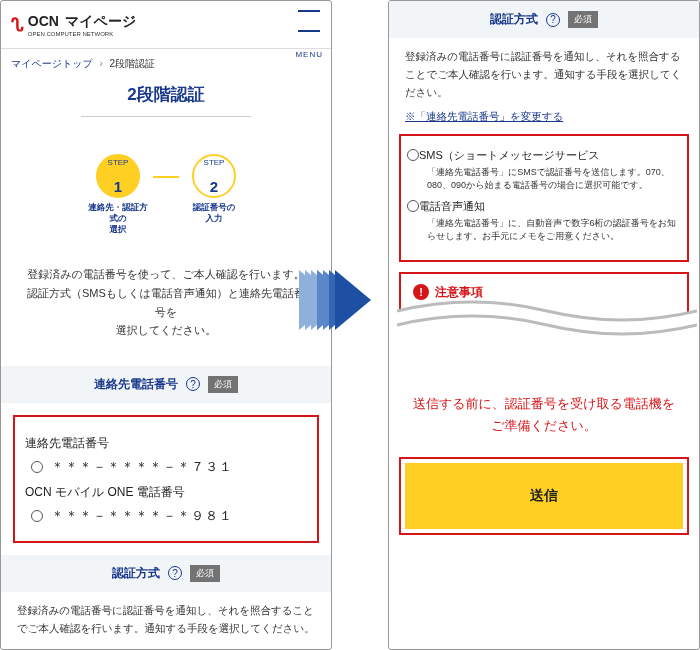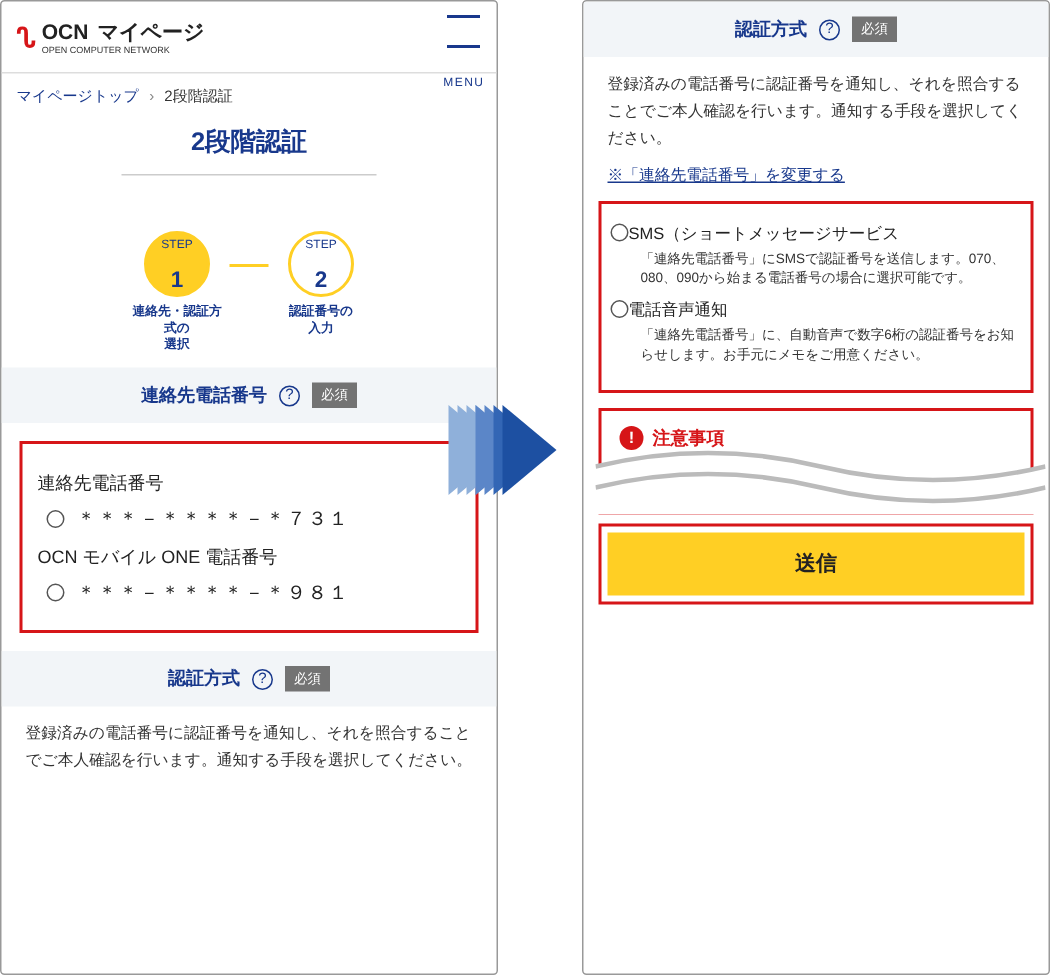--- a/index.html
+++ b/index.html
@@ -54,21 +54,21 @@
   .opt .d { font-size:9px; color:#333; line-height:1.5; margin:3px 0 6px 20px;}
   
   .warnbox{ border:2px solid #d61518; margin:8px 10px 0; padding:10px 12px 40px; position:relative;}
   .warn-h{ display:flex; align-items:center; gap:6px; color:#d61518; font-size:12px; font-weight:bold;}
   .warn-ic{ width:16px; height:16px; border-radius:50%; background:#d61518; color:#fff; font-size:11px; display:flex; justify-content:center; align-items:center;}
   .warn-cut{ position:absolute; left:-4px; right:-4px; bottom:-2px; height:50px; pointer-events:none;}
   
   .presend{ color:#d61518; font-size:13px; text-align:center; line-height:1.7; padding:50px 18px 14px; font-weight:500;}
   
   .submitwrap{ border:2px solid #d61518; margin:6px 10px 0; padding:4px;}
-  .submit{ background:#ffcf24; text-align:center; padding:12px 0; font-size:14px; font-weight:bold; color:#222;}
+  .submit{ background:#ffcf24; text-align:center; padding:24px 0; font-size:14px; font-weight:bold; color:#222;}
   
   .arrow{ position:absolute; left:335px; top:270px; width:0; height:0; border-top:30px solid transparent; border-bottom:30px solid transparent; border-left:36px solid #1d50a2; filter:drop-shadow(-6px 0 0 #3366b5) drop-shadow(-12px 0 0 #5b86c8) drop-shadow(-18px 0 0 #8fb0da);}
 </style>
 </head>
 <body>
 
 <div class="panel left">
   <div class="hdr">
     <div class="logo">
       <span class="logo-mark">ᔐ</span>
@@ -110,20 +110,23 @@
     <div class="step">
       <div class="circ">
           <span>STEP</span>
           <b>2</b>
         </div>
       <div class="lbl" style="white-space:pre-line;">認証番号の
 入力</div>
     </div>
   </div>
 
+  <div class="expl" style="white-space:pre-line;">登録済みの電話番号を使って、ご本人確認を行います。
+認証方式（SMSもしくは電話音声通知）と連絡先電話番号を
+選択してください。</div>
 
   <div class="sect">
     <span class="t">連絡先電話番号</span>
     <span class="q">?</span>
     <span class="req">必須</span>
   </div>
 
   <div class="redbox">
     <div class="sub12">連絡先電話番号</div>
     <div class="phrow">
@@ -180,17 +183,18 @@
       <span class="warn-ic">!</span>
       <span>注意事項</span>
     </div>
     <svg class="warn-cut" viewBox="0 0 300 50" preserveAspectRatio="none">
       <path d="M0,18 Q75,0 150,18 T300,18 L300,50 L0,50 Z" fill="#fff"></path>
       <path d="M0,18 Q75,0 150,18 T300,18" fill="none" stroke="#bbb" stroke-width="3"></path>
       <path d="M0,32 Q75,14 150,32 T300,32" fill="none" stroke="#bbb" stroke-width="3"></path>
     </svg>
   </div>
 
+  <div class="presend">送信する前に、認証番号を受け取る電話機をご準備ください。</div>
 
   <div class="submitwrap">
     <div class="submit">送信</div>
   </div>
 </div>
 
 </body></html>

